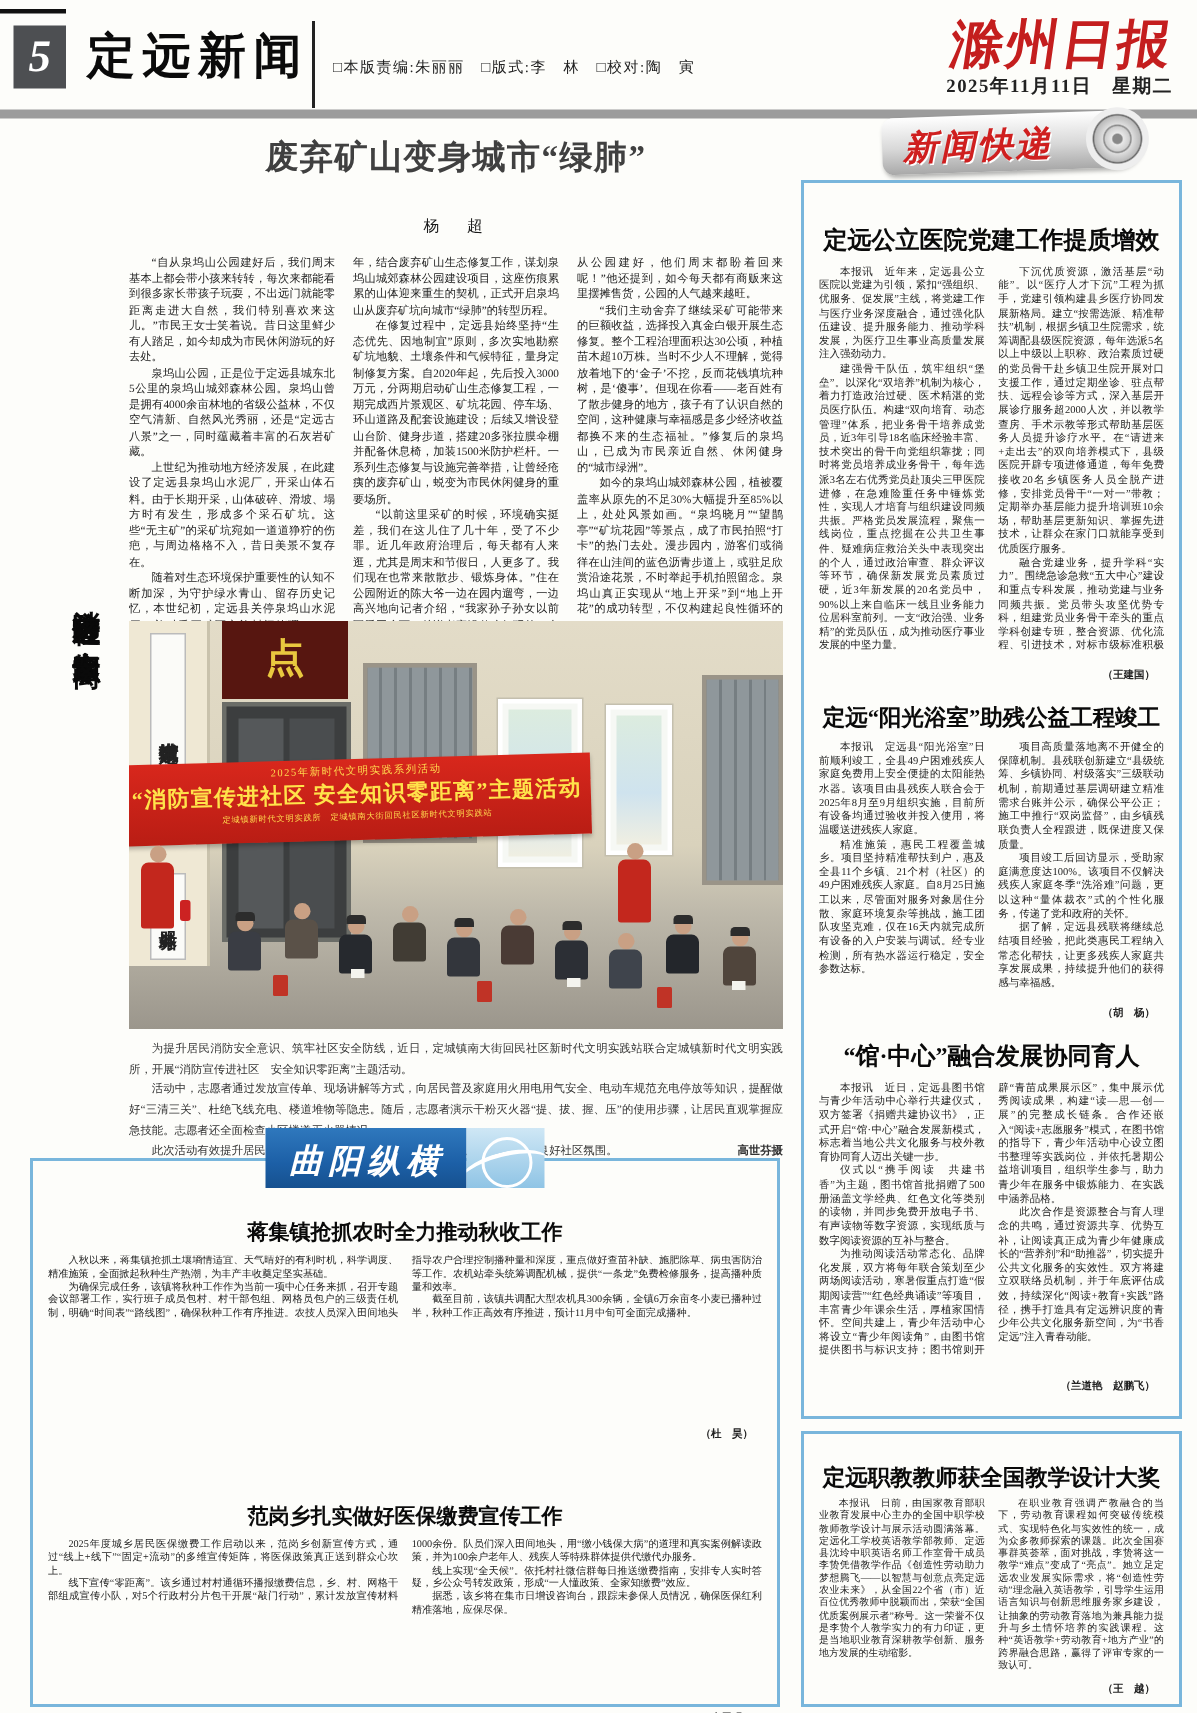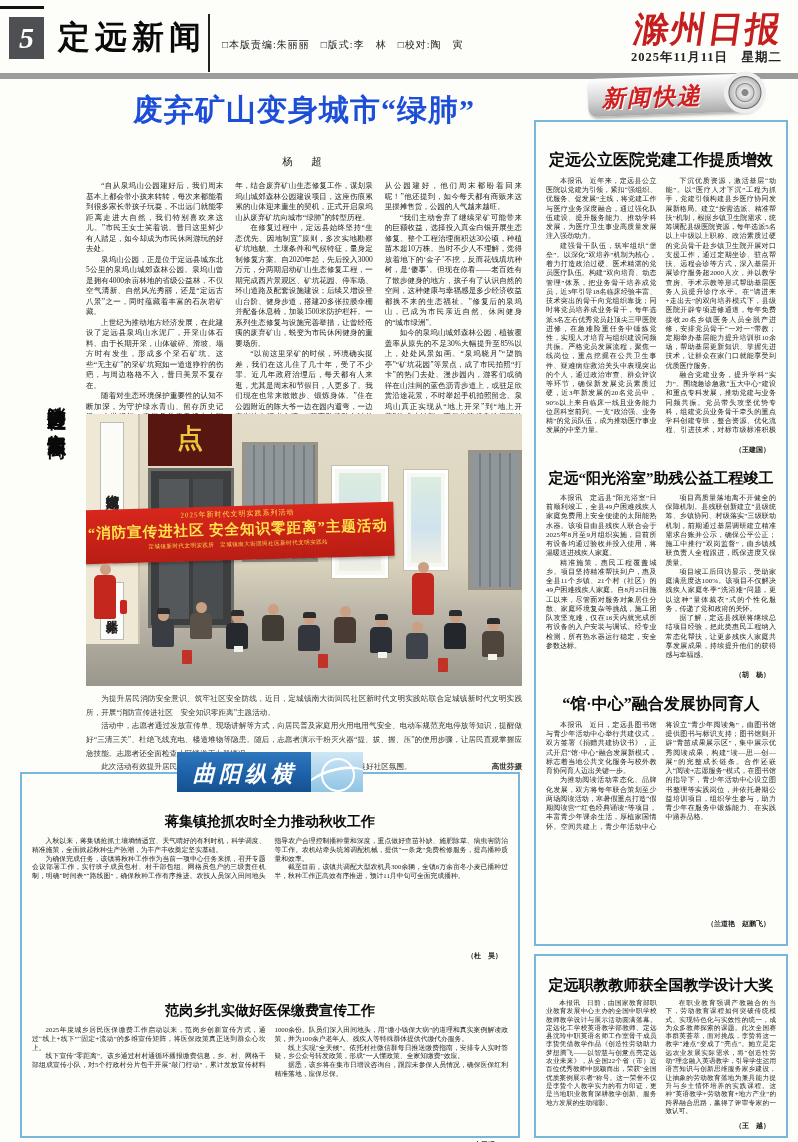--- a/index.html
+++ b/index.html
@@ -13,21 +13,21 @@
   .hdr-title { position:absolute; left:58px; top:16px; font-size:32px; font-weight:bold; letter-spacing:5px; color:#0a0a0a; }
   .hdr-div { position:absolute; left:208px; top:14px; width:2px; height:58px; background:#222; }
   .hdr-staff { position:absolute; left:222px; top:38px; font-size:10px; color:#222; letter-spacing:1px; }
   .masthead { position:absolute; right:16px; top:6px; font-size:35px; font-weight:bold; color:#c41e1e;
               transform:skewX(-8deg); letter-spacing:2px; }
   .hdr-date { position:absolute; right:16px; top:49px; font-size:12.5px; font-weight:bold; color:#222; letter-spacing:1px; }
   .hdr-rule { position:absolute; left:0; top:73px; width:798px; height:6px; background:#9c9c9c; }
 
   
   .main-art { position:absolute; left:86px; top:90px; width:436px; }
-  .main-headline { font-size:30px; font-weight:bold; text-align:center; letter-spacing:1px; color:#1d4ed8; }
+  .main-headline { font-size:22px; font-weight:bold; text-align:center; letter-spacing:1px; color:#404040; }
   .main-author { text-align:center; font-size:10.5px; margin-top:24px; letter-spacing:4px; }
   .main-body { margin-top:12px; height:252px; column-count:3; column-gap:12px; font-size:7.5px; line-height:1.4;
                text-align:justify; color:#222; overflow:hidden; }
   .main-body p { text-indent:2em; }
 
   
   .fire { position:absolute; left:20px; top:386px; width:502px; }
   .v-title { position:absolute; left:10px; top:6px; width:52px; height:296px; writing-mode:vertical-rl;
              text-orientation:upright; font-size:18.5px; font-weight:bold; letter-spacing:1px; line-height:52px;
              text-align:left; color:#0a0a0a; }
@@ -318,21 +318,23 @@
         <p>项目竣工后回访显示，受助家庭满意度达100%。该项目不仅解决残疾人家庭冬季“洗浴难”问题，更以这种“量体裁衣”式的个性化服务，传递了党和政府的关怀。</p>
         <p>据了解，定远县残联将继续总结项目经验，把此类惠民工程纳入常态化帮扶，让更多残疾人家庭共享发展成果，持续提升他们的获得感与幸福感。</p>
       </div>
       <div class="byline">（胡　杨）</div>
     </div>
 
     <div class="ne-art mt14">
       <div class="ne-title">“馆·中心”融合发展协同育人</div>
       <div class="ne-body a3 mt6">
         <p>本报讯　近日，定远县图书馆与青少年活动中心举行共建仪式，双方签署《捐赠共建协议书》，正式开启“馆·中心”融合发展新模式，标志着当地公共文化服务与校外教育协同育人迈出关键一步。</p>
+        <p>仪式以“携手阅读　共建书香”为主题，图书馆首批捐赠了500册涵盖文学经典、红色文化等类别的读物，并同步免费开放电子书、有声读物等数字资源，实现纸质与数字阅读资源的互补与整合。</p>
         <p>为推动阅读活动常态化、品牌化发展，双方将每年联合策划至少两场阅读活动，寒暑假重点打造“假期阅读营”“红色经典诵读”等项目，丰富青少年课余生活，厚植家国情怀。空间共建上，青少年活动中心将设立“青少年阅读角”，由图书馆提供图书与标识支持；图书馆则开辟“青苗成果展示区”，集中展示优秀阅读成果，构建“读—思—创—展”的完整成长链条。合作还嵌入“阅读+志愿服务”模式，在图书馆的指导下，青少年活动中心设立图书整理等实践岗位，并依托暑期公益培训项目，组织学生参与，助力青少年在服务中锻炼能力、在实践中涵养品格。</p>
+        <p>此次合作是资源整合与育人理念的共鸣，通过资源共享、优势互补，让阅读真正成为青少年健康成长的“营养剂”和“助推器”，切实提升公共文化服务的实效性。双方将建立双联络员机制，并于年底评估成效，持续深化“阅读+教育+实践”路径，携手打造具有定远辨识度的青少年公共文化服务新空间，为“书香定远”注入青春动能。</p>
       </div>
       <div class="byline">（兰道艳　赵鹏飞）</div>
     </div>
 
   </div>
 
   <div class="ne-box2">
     <div class="ne-art mt12">
       <div class="ne-title small">定远职教教师获全国教学设计大奖</div>
       <div class="ne-body a4 mt4">

